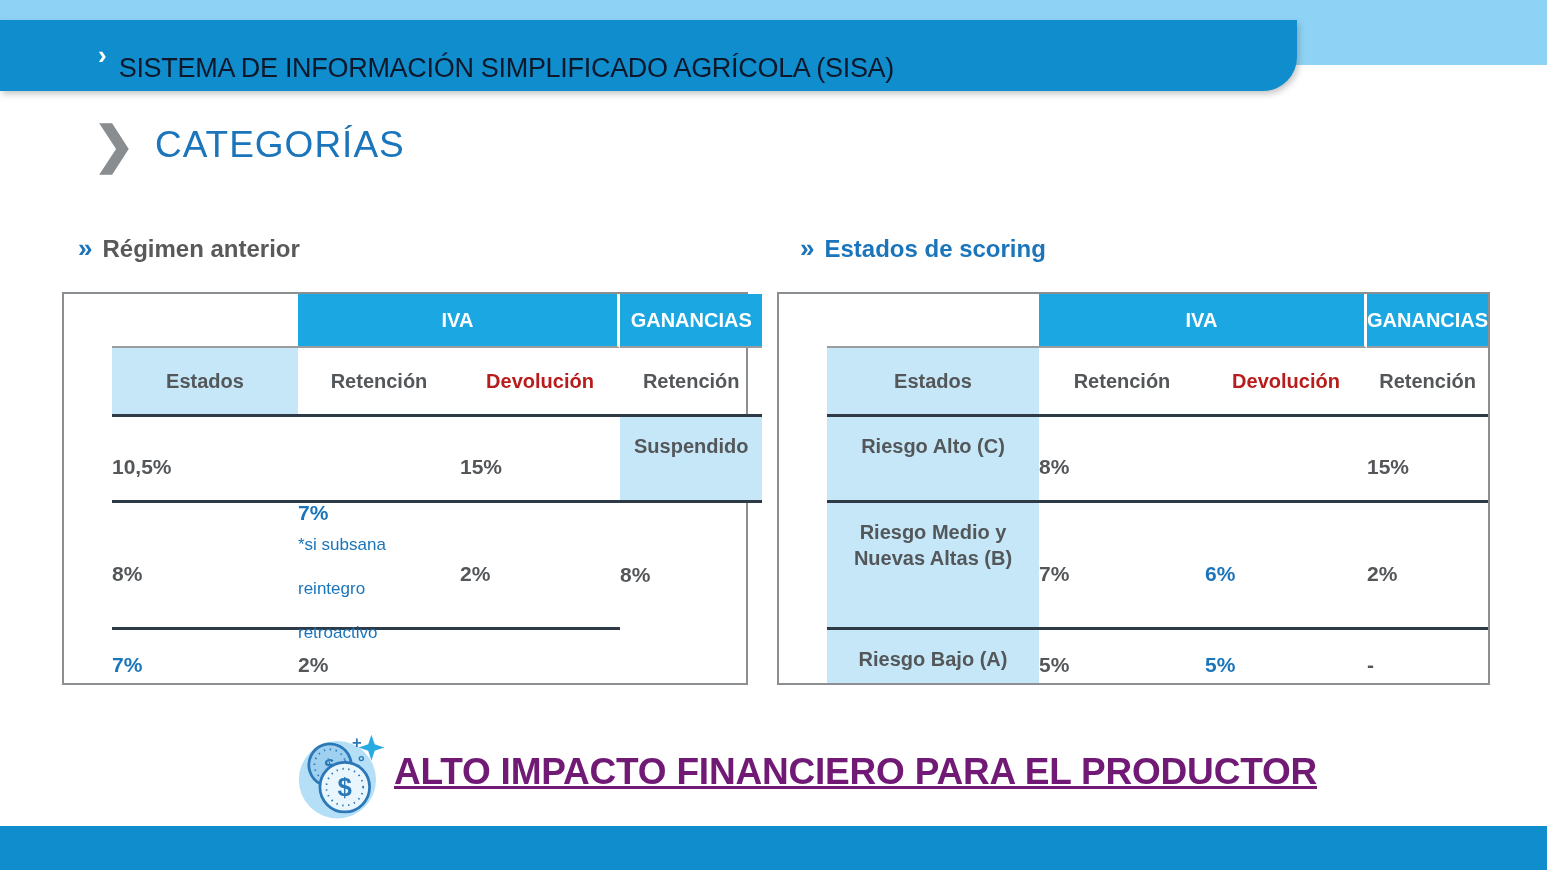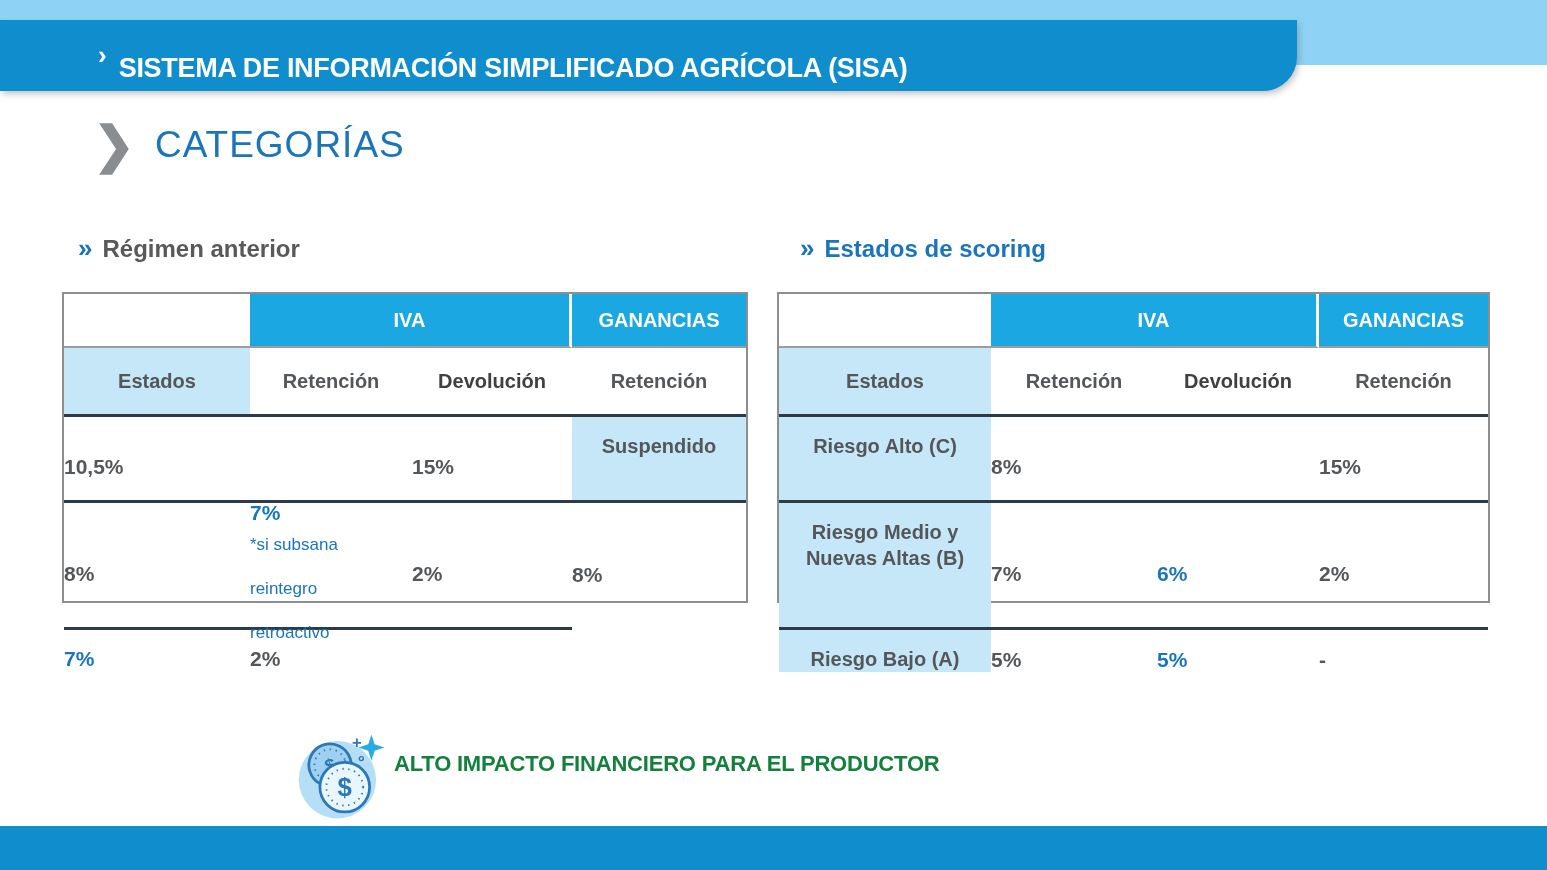--- a/index.html
+++ b/index.html
@@ -10,65 +10,66 @@
   }
   
   .sky-band { position:absolute; left:0; top:0; width:100%; height:65px; background:#8ED3F5; }
   .header-bar {
     position:absolute; left:0; top:20px; width:1297px; height:71px;
     background:#0F8DCC; border-radius:0 0 34px 0;
     box-shadow:2px 3px 6px rgba(90,90,90,.35);
     display:flex; align-items:center; padding-left:98px;
   }
   .header-bar .chev { color:#fff; font-size:26px; font-weight:bold; margin-right:12px; }
-  .header-bar .ttl  { color:#ffffff; font-size:27px; font-weight:bold; letter-spacing:-.3px;margin-top:26px; }
+  .header-bar .ttl  { color:#0f172a; font-size:27px; font-weight:normal; letter-spacing:-.3px;margin-top:26px; }
   
   .section-heading { position:absolute; left:93px; top:116px; display:flex; align-items:center; }
   .section-heading .big-chev { color:#8A8D90; font-size:50px; font-weight:bold; line-height:58px; }
   .section-heading .big-ttl  { color:#1B75BB; font-size:37px; letter-spacing:1px; margin-left:20px; }
   
   .panel-title { position:absolute; top:233px; display:flex; align-items:baseline; }
   .panel-title .mk { color:#1B75BB; font-size:26px; font-weight:bold; margin-right:10px; }
   .panel-title.left  { left:78px; }
   .panel-title.right { left:800px; }
   .panel-title .pt { font-size:24px; font-weight:bold; }
   .panel-title.left  .pt { color:#595959; }
   .panel-title.right .pt { color:#1B75BB; }
   
   .grid-table {
-    position:absolute; top:292px; height:311px;
+    position:absolute; top:292px; height:393px;
     border:2px solid #8C8F92; display:grid; background:#fff;
     grid-template-rows:54px 69px 86px 127px 1fr;
+    padding-left:48px;
   }
   .t-left  { left:62px;  width:686px; grid-template-columns:186px 162px 160px 1fr; }
   .t-right { left:777px; width:713px; grid-template-columns:212px 166px 162px 1fr; }
   .cell { display:flex; align-items:center; justify-content:center; text-align:center; }
   .hdr-blank { background:#fff; border-bottom:2px solid #9A9DA0; }
   .hdr-blue {
     background:#1BA7E1; color:#fff; font-weight:bold; font-size:20px;
     border-bottom:2px solid #9A9DA0;
   }
   .hdr-iva { grid-column:2 / span 2; border-right:3px solid #fff; }
   .subhdr { font-weight:bold; font-size:20px; color:#54575A; border-bottom:3px solid #2E3A46; }
-  .subhdr.devol { color:#404040; }
+  .subhdr.devol { color:#b91c1c; }
   .labelcol { background:#C5E7F8;text-align:center; }
   .rowlabel {
     background:#C5E7F8; font-weight:bold; font-size:20px; color:#54575A;
     align-items:flex-start; padding:16px 14px 0 14px; line-height:26px;
   }
   .val {
     font-weight:bold; font-size:21px; color:#54575A;
     align-items:flex-start; padding-top:17px; flex-direction:column;
   }
   .val.devol { color:#1B75BB; }
   .r3 { border-bottom:3px solid #2E3A46; }
   .r4 { border-bottom:3px solid #2E3A46; }
   .note { font-weight:normal; font-size:17px; line-height:28px; color:#1B75BB; margin-top:6px; }
   
-  .footer-msg { position:absolute; left:394px; top:751px; color:#15803d; font-size:22px; font-weight:bold; letter-spacing:-.2px; }
+  .footer-msg { position:absolute; left:394px; top:751px; color:#701a75; font-size:37px; font-weight:bold; letter-spacing:-.2px;text-decoration:underline; }
   .coins { position:absolute; left:296px; top:731px; width:92px; height:92px; }
   .bottom-bar { position:absolute; left:0; top:826px; width:100%; height:44px; background:#0F8DCC; }
 </style>
 </head>
 <body>
 
 <div class="slide">
 
   <div class="sky-band"></div>
   <div class="header-bar">

